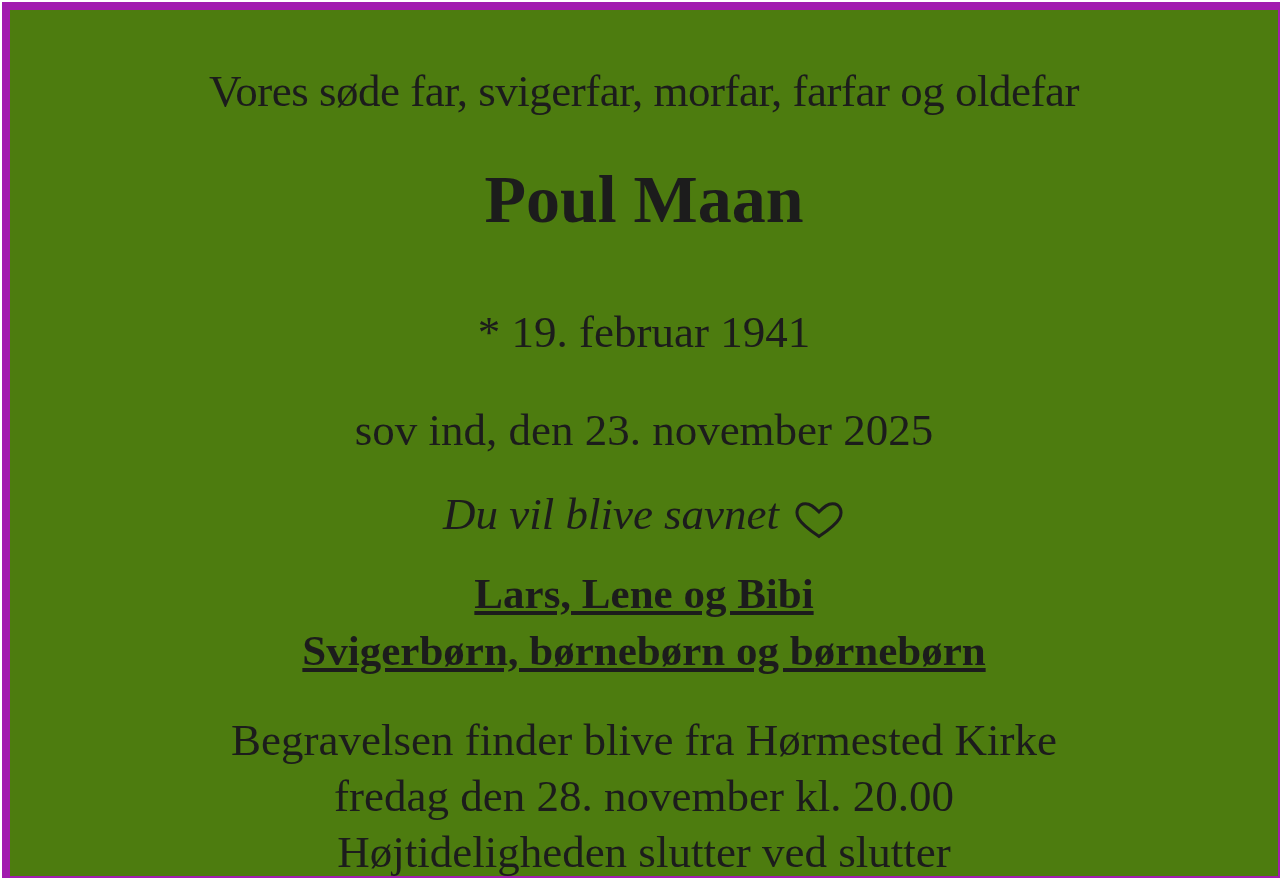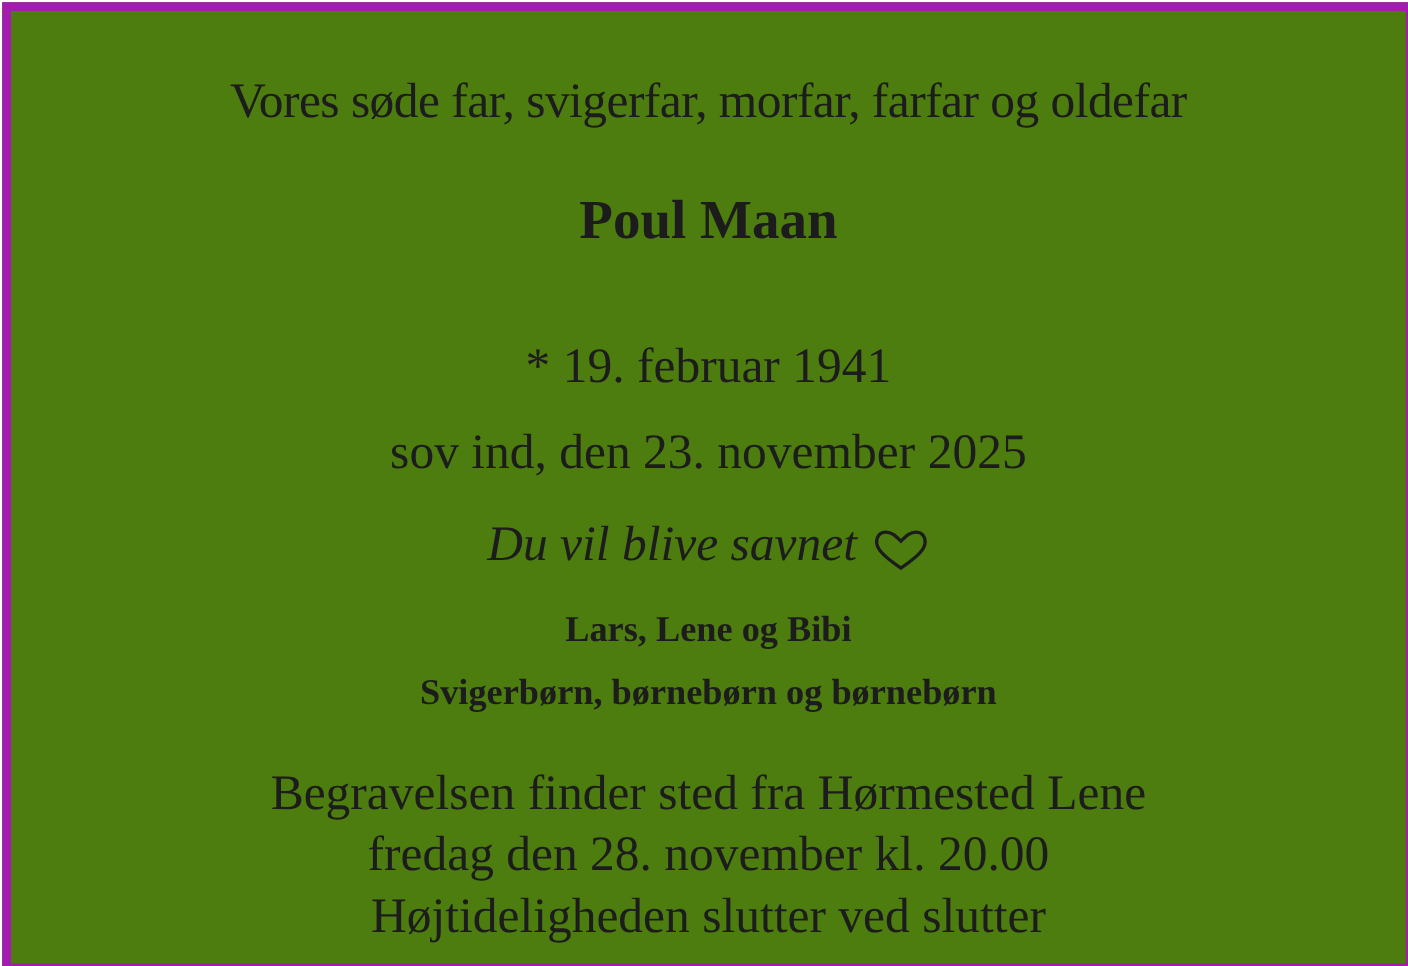--- a/index.html
+++ b/index.html
@@ -25,59 +25,60 @@
   }
   .notice-inner {
     padding-top: 56px;
   }
   .intro-line {
     font-size: 45px;
     line-height: 50px;
     letter-spacing: -0.5px;
   }
   .deceased-name {
-    font-size: 50px;
+    font-size: 68px;
     line-height: 72px;
     font-weight: bold;
     margin-top: 47px;
     letter-spacing: 0px;
   }
   .birth-line {
     font-size: 45px;
     line-height: 50px;
     margin-top: 72px;
   }
   .death-line {
     font-size: 45px;
     line-height: 50px;
-    margin-top: 28px;
+    margin-top: 48px;
   }
   .farewell-line {
     font-size: 45px;
     line-height: 50px;
     font-style: italic;
     margin-top: 34px;
     display: flex;
     align-items: flex-start;
     justify-content: center;
     gap: 14px;
   }
   .heart {
     width: 52px;
     height: 48px;
     display: inline-block;
     position: relative;
     top: 5px;
     flex: 0 0 auto;
   }
   .family-block {
-    font-size: 33px;
+    font-size: 43px;
     line-height: 57px;
     font-weight: bold;
     margin-top: 26px;
+    text-decoration: underline;
   }
   .funeral-block {
     font-size: 45px;
     line-height: 56px;
     margin-top: 33px;
   }
 </style>
 </head>
 <body>
 
@@ -100,19 +101,19 @@
         </svg>
       </span>
     </div>
 
     <div class="family-block">
       <div>Lars, Lene og Bibi</div>
       <div>Svigerbørn, børnebørn og børnebørn</div>
     </div>
 
     <div class="funeral-block">
-      <div>Begravelsen finder sted fra Hørmested Lene</div>
+      <div>Begravelsen finder blive fra Hørmested Kirke</div>
       <div>fredag den 28. november kl. 20.00</div>
       <div>Højtideligheden slutter ved slutter</div>
     </div>
 
   </div>
 </div>
 
 </body></html>

